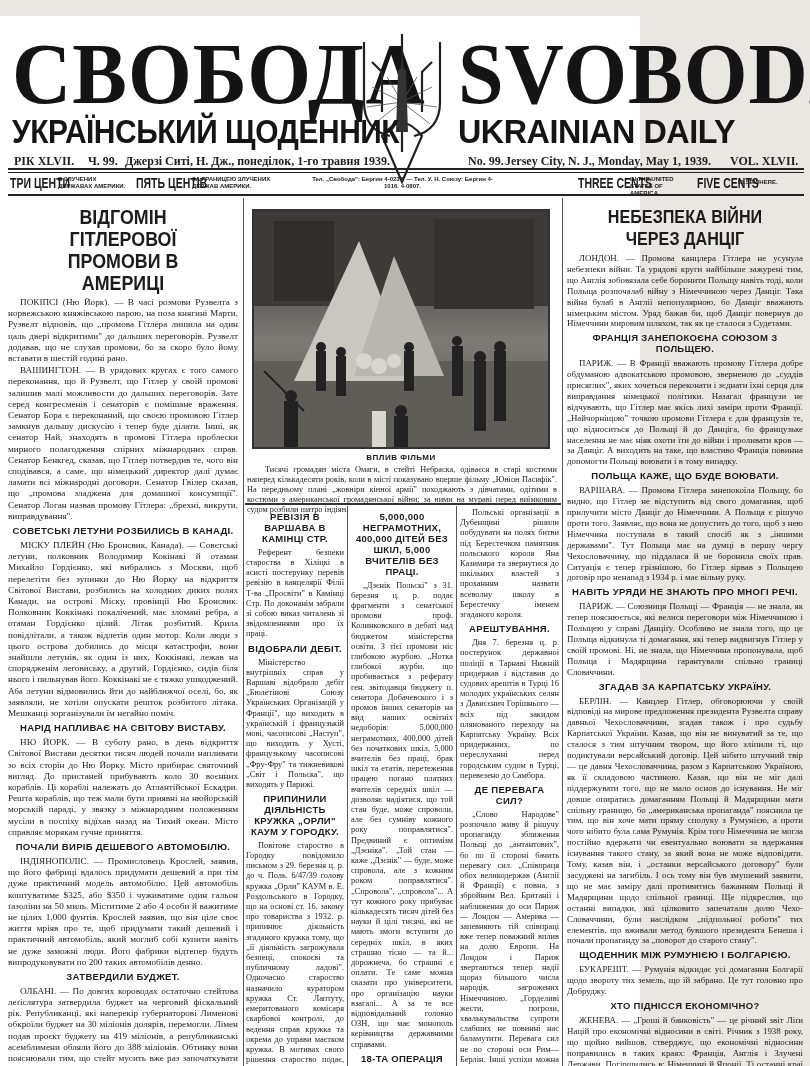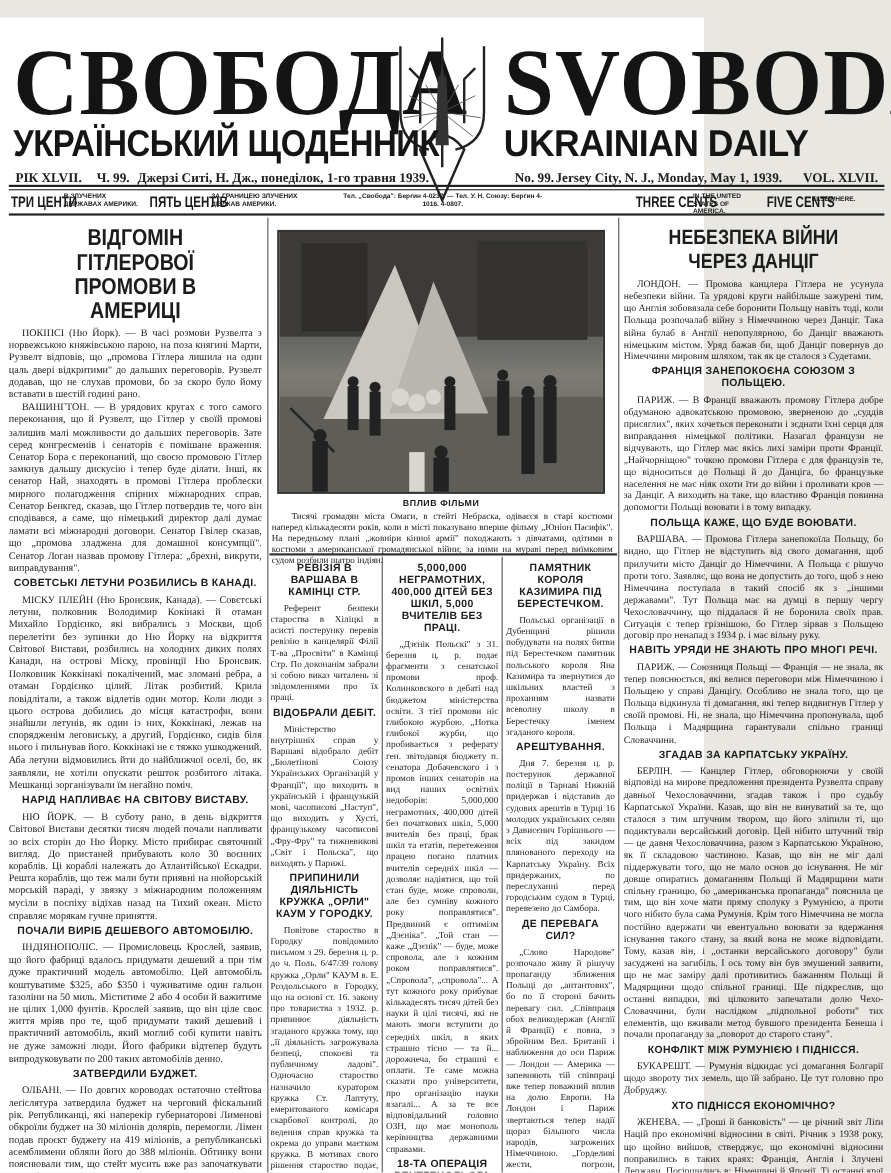--- a/index.html
+++ b/index.html
@@ -191,40 +191,39 @@
   </div>
 
   <div class="col" style="left:351px; top:492px; width:102px; font-size:8.4px; line-height:10.2px">
     <div class="hl hl-m">5,000,000 НЕГРАМОТНИХ, 400,000 ДІТЕЙ БЕЗ ШКІЛ, 5,000 ВЧИТЕЛІВ БЕЗ ПРАЦІ.</div>
     <p>„Дзєнік Польскі" з 31. березня ц. р. подає фрагменти з сенатської промови проф. Колинковского в дебаті над бюджетом міністерства освіти. З тієї промови ніс глибокою журбою. „Нотка глибокої журби, що пробивається з реферату ген. звітодавця бюджету п. сенатора Добачевского і з промов інших сенаторів на вид наших освітніх недоборів: 5,000,000 неграмотних, 400,000 дітей без початкових шкіл, 5,000 вчителів без праці, брак шкіл та етатів, перетеження працею погано платних вчителів середніх шкіл — дозволяє надіятися, що той стан буде, може спроволи, але без сумніву кожного року поправлятися". Предвиний є оптимізм „Дзєніка". „Той стан — каже „Дзєнік" — буде, може спровола, але з кожним роком поправлятися". „Спровола", „спровола"... А тут кожного року прибуває кількадесять тисяч дітей без науки й цілі тисячі, які не мають змоги вступити до середніх шкіл, в яких страшно тісно — та й... дорожнеча, бо страшні є оплати. Те саме можна сказати про університети, про організацію науки взагалі... А за те все відповідальний головно ОЗН, що має монополь керівництва державними справами.</p>
     <div class="hl hl-m">18-ТА ОПЕРАЦІЯ РЕНТГЕНОЛЬОГА НА СЛУЖБІ ЛЮДСЬКОСТИ.</div>
 
   </div>
 
   <div class="col" style="left:460px; top:492px; width:99px; font-size:8.4px; line-height:10.2px">
-    <div class="hl hl-m">ПАМЯТНИК КОРОЛЯ КАЗИМИРА ПІД БЕРЕСТЕЧКОМ.</div>
     <p>Польські організації в Дубенщині рішили побудувати на полях битви під Берестечком памятник польського короля Яна Казимира та звернутися до шкільних властей з проханням назвати всеволну школу в Берестечку іменем згаданого короля.</p>
     <div class="hl hl-m">АРЕШТУВАННЯ.</div>
     <p>Дня 7. березня ц. р. постерунок державної поліції в Тарнаві Нижній придержав і відставив до судових арештів в Турці 16 молодих українських селян з Дависєнич Горішнього — всіх під закидом плянованого переходу на Карпатську Україну. Всіх придержаних, по переслуханні перед городським судом в Турці, перевезено до Самбора.</p>
     <div class="hl hl-m">ДЕ ПЕРЕВАГА СИЛ?</div>
     <p>„Слово Народове" розпочало живу й рішучу пропаганду зближення Польщі до „антантових", бо по її стороні бачить перевагу сил. „Співпраця обох великодержав (Англії й Франції) є повна, з збройним Вел. Британії і наближення до оси Париж — Лондон — Америка — запевняють тій співпраці вже тепер поважний вплив на долю Европи. На Лондон і Париж звертаються тепер надії щораз більшого числа народів, загрожених Німеччиною. „Горделиві жести, погрози, хвалькувальства супроти слабших не повинні нас баламутити. Перевага сил не по стороні оси Рим—Берлін. Інші успіхи можна виносити неприготованою протиніками, браком між ними порозуміння. Але користі з заскочення проминають, народи обєднуються, збройться і приготовляються до боротьби. Не виключене, що Муссоліні від оси відпаде і що Німеччина залишиться сама. „Ми повинні зі своєї сторони зробити все, щоб допомогти увільнити себе й Европу від небезпеки Ізмової гегемонії".</p>
   </div>
 
   <div class="col" style="left:567px; top:186px; width:236px; font-size:8.9px; line-height:10.9px">
     <div class="hl hl-xl" style="font-size:19px">НЕБЕЗПЕКА ВІЙНИ ЧЕРЕЗ ДАНЦІГ</div>
     <p>ЛОНДОН. — Промова канцлера Гітлера не усунула небезпеки війни. Та урядові круги найбільше зажурені тим, що Англія зобовязала себе боронити Польщу навіть тоді, коли Польща розпочалаб війну з Німеччиною через Данціг. Така війна булаб в Англії непопулярною, бо Данціг вважають німецьким містом. Уряд бажав би, щоб Данціг повернув до Німеччини мировим шляхом, так як це сталося з Судетами.</p>
     <div class="hl hl-m">ФРАНЦІЯ ЗАНЕПОКОЄНА СОЮЗОМ З ПОЛЬЩЕЮ.</div>
     <p>ПАРИЖ. — В Франції вважають промову Гітлера добре обдуманою адвокатською промовою, зверненою до „суддів присяглих", яких хочеться переконати і зєднати їхні серця для виправдання німецької політики. Назагал французи не відчувають, що Гітлер має якісь лихі заміри проти Франції. „Найчорніщою" точкою промови Гітлера є для французів те, що відноситься до Польщі й до Данціга, бо французьке населення не має ніяк охоти їти до війни і проливати кров — за Данціг. А виходить на таке, що властиво Франція повинна допомогти Польщі воювати і в тому випадку.</p>
     <div class="hl hl-m">ПОЛЬЩА КАЖЕ, ЩО БУДЕ ВОЮВАТИ.</div>
     <p>ВАРШАВА. — Промова Гітлера занепокоїла Польщу, бо видно, що Гітлер не відступить від свого домагання, щоб прилучити місто Данціг до Німеччини. А Польща є рішучо проти того. Заявляє, що вона не допустить до того, щоб з нею Німеччина поступала в такий спосіб як з „іншими державами". Тут Польща має на думці в першу чергу Чехословаччину, що піддалася й не боронила своїх прав. Ситуація є тепер грізнішою, бо Гітлер зірвав з Польщею договір про ненапад з 1934 р. і має вільну руку.</p>
     <div class="hl hl-m">НАВІТЬ УРЯДИ НЕ ЗНАЮТЬ ПРО МНОГІ РЕЧІ.</div>
     <p>ПАРИЖ. — Союзниця Польщі — Франція — не знала, як тепер пояснюється, які велися переговори між Німеччиною і Польщею у справі Данціґу. Особливо не знала того, що це Польща відкинула ті домагання, які тепер видвигнув Гітлер у своїй промові. Ні, не знала, що Німеччина пропонувала, щоб Польща і Мадярщина гарантували спільно границі Словаччини.</p>
     <div class="hl hl-m">ЗГАДАВ ЗА КАРПАТСЬКУ УКРАЇНУ.</div>
     <p>БЕРЛІН. — Канцлер Гітлер, обговорюючи у своїй відповіді на мирове предложення президента Рузвелта справу давньої Чехословаччини, згадав також і про судьбу Карпатської України. Казав, що він не винуватий за те, що сталося з тим штучним твором, що його зліпили ті, що подиктували версайський договір. Цей нібито штучний твір — це давня Чехословаччина, разом з Карпатською Україною, як її складовою частиною. Казав, що він не міг далі піддержувати того, що не мало основ до існування. Не міг довше опиратись домаганням Польщі й Мадярщини мати спільну границю, бо „американська пропаганда" пояснила це тим, що він хоче мати пряму сполуку з Румунією, а проти чого нібито була сама Румунія. Крім того Німеччина не могла постійно вдержати чи евентуально воювати за вдержання існування такого стану, за який вона не може відповідати. Тому, казав він, і „останки версайського договору" були засуджені на загибіль. І ось тому він був змушений заявити, що не має заміру далі противитись бажанням Польщі й Мадярщини щодо спільної границі. Ще підкреслив, що останні випадки, які цілковито запечатали долю Чехо-Словаччини, були наслідком „підпольної роботи" тих елементів, що вживали метод бувшого президента Бенеша і почали пропаганду за „поворот до старого стану".</p>
-    <div class="hl hl-m">КОНФЛІКТ МІЖ РУМУНІЄЮ І ПІДНІССЯ.</div>
+    <div class="hl hl-m">ЩОДЕННИК МІЖ РУМУНІЄЮ І БОЛГАРІЄЮ.</div>
     <p>БУКАРЕШТ. — Румунія відкидає усі домагання Болгарії щодо звороту тих земель, що їй забрано. Це тут головно про Добруджу.</p>
     <div class="hl hl-m">ХТО ПІДНІССЯ ЕКОНОМІЧНО?</div>
     <p>ЖЕНЕВА. — „Гроші й банковість" — це річний звіт Ліґи Націй про економічні відносини в світі. Річник з 1938 року, що щойно вийшов, стверджує, що економічні відносини поправились в таких краях: Франція, Англія і Злучені Держави. Погіршились в: Німеччині й Японії. Ті останні краї згідно зі звітом, переживають такі часи, які переживали Совєти від 1930 до 1932 року, коли ті, що мали гроші, не могли за них нічого дістати — крім державних бондів.</p>
 
   </div>
 
   <div class="bottom-shadow"></div>
 </div>
 
 </body></html>

